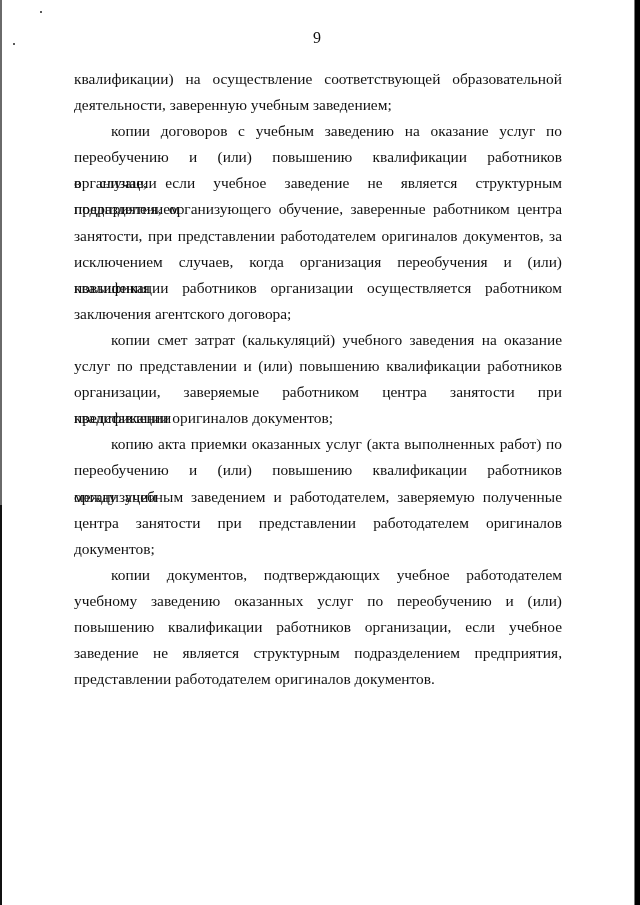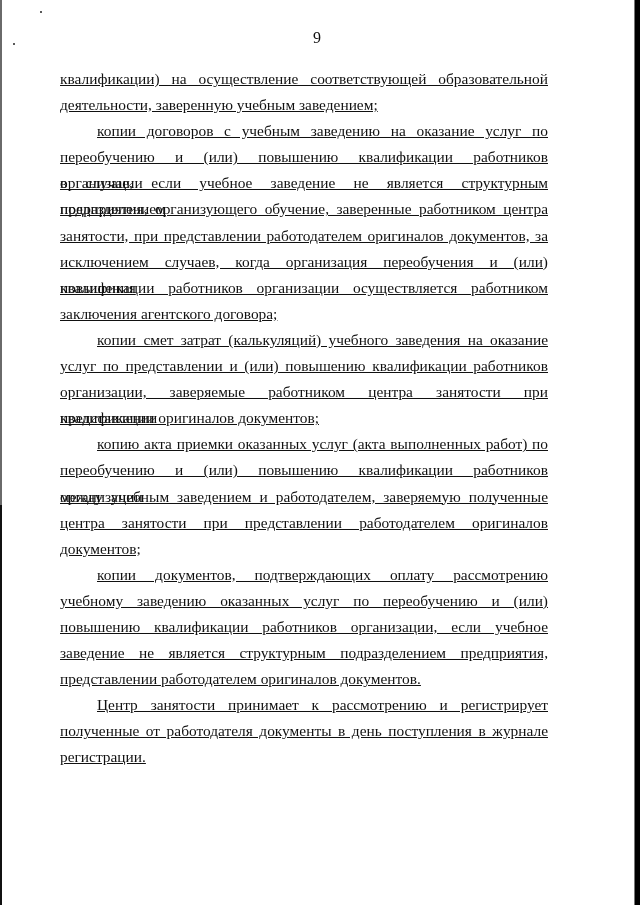--- a/index.html
+++ b/index.html
@@ -58,24 +58,23 @@
       position: absolute;
       top: 28px;
       left: 0;
       width: 634px;
       text-align: center;
       font-size: 16px;
       line-height: 20px;
     }
     .content {
       position: absolute;
-      left: 60px;
+      left: 74px;
       top: 66px;
       width: 488px;
-      text-decoration: underline;
     }
     .line {
       display: block;
       text-align: justify;
       text-align-last: justify;
       white-space: nowrap;
       overflow: visible;
     }
     .line.last {
       text-align-last: left;
@@ -167,47 +166,36 @@
     <span class="line-wrap">
         <span class="line">центра занятости при представлении работодателем оригиналов</span>
       </span>
     <span class="line-wrap">
         <span class="line last">документов;</span>
       </span>
   </div>
 
   <div class="para-block">
     <span class="line-wrap">
-        <span class="line indent">копии документов, подтверждающих оплату рассмотрению</span>
+        <span class="line indent">копии документов, подтверждающих учебное работодателем</span>
       </span>
     <span class="line-wrap">
         <span class="line">учебному заведению оказанных услуг по переобучению и (или)</span>
       </span>
     <span class="line-wrap">
         <span class="line">повышению квалификации работников организации, если учебное</span>
       </span>
     <span class="line-wrap">
         <span class="line">заведение не является структурным подразделением предприятия,</span>
       </span>
     <span class="line-wrap">
         <span class="line last">представлении работодателем оригиналов документов.</span>
       </span>
   </div>
 
-  <div class="para-block">
-    <span class="line-wrap">
-        <span class="line indent">Центр занятости принимает к рассмотрению и регистрирует</span>
-      </span>
-    <span class="line-wrap">
-        <span class="line">полученные от работодателя документы в день поступления в журнале</span>
-      </span>
-    <span class="line-wrap">
-        <span class="line last">регистрации.</span>
-      </span>
-  </div>
 </div>
 
 <style>
   .para-block { display: block; }
   .line-wrap { display: block; height: 26.1px; }
   .line {
     font-size: 15.4px;
     line-height: 26.1px;
     white-space: normal;
     word-spacing: 0;

